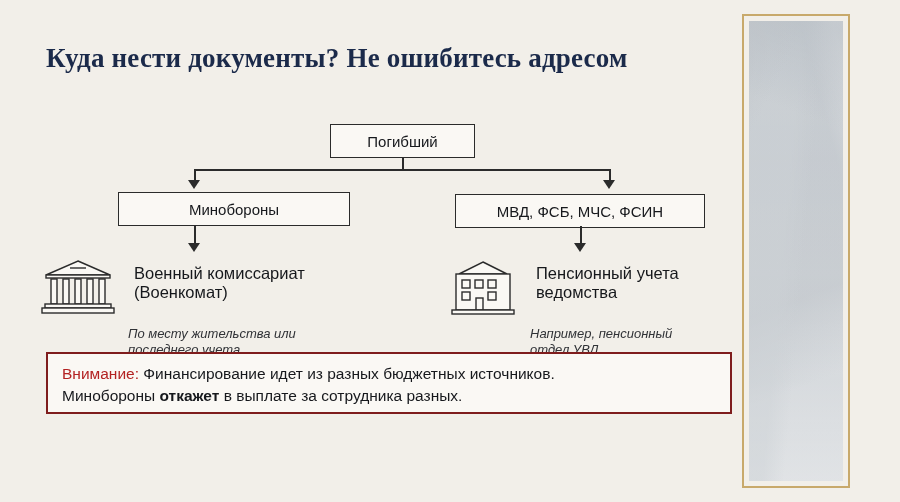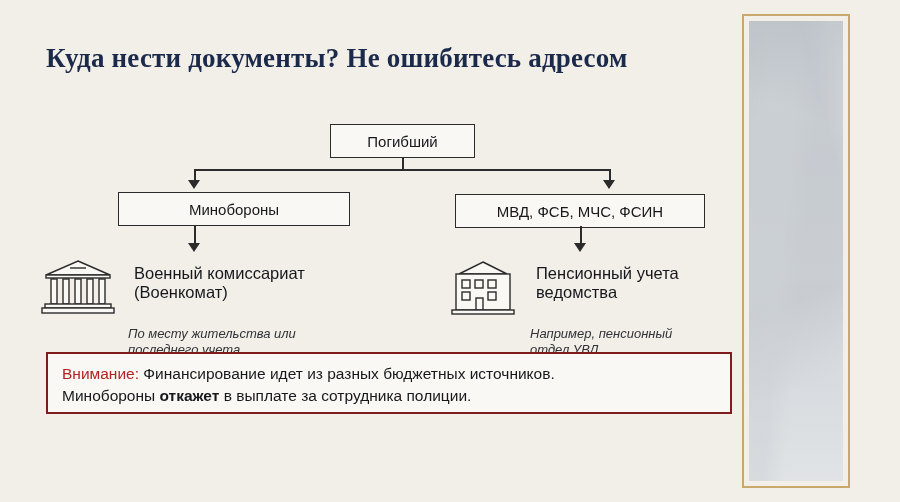--- a/index.html
+++ b/index.html
@@ -242,21 +242,21 @@
 ведомства</p>
     <p class="info-sub">Например, пенсионный
 отдел УВД.</p>
   </div>
 
   <div class="warn-box">
     <div class="warn-line">
       <span class="warn-red">Внимание:</span><span> Финансирование идет из разных бюджетных источников.</span>
     </div>
     <div class="warn-line">
-      <span>Минобороны </span><span class="warn-strong">откажет</span><span> в выплате за сотрудника полиции.</span>
+      <span>Минобороны </span><span class="warn-strong">откажет</span><span> в выплате за сотрудника разных.</span>
     </div>
   </div>
 
 
   <div class="marble-frame">
     <div class="marble"></div>
   </div>
 
 </div>
 

